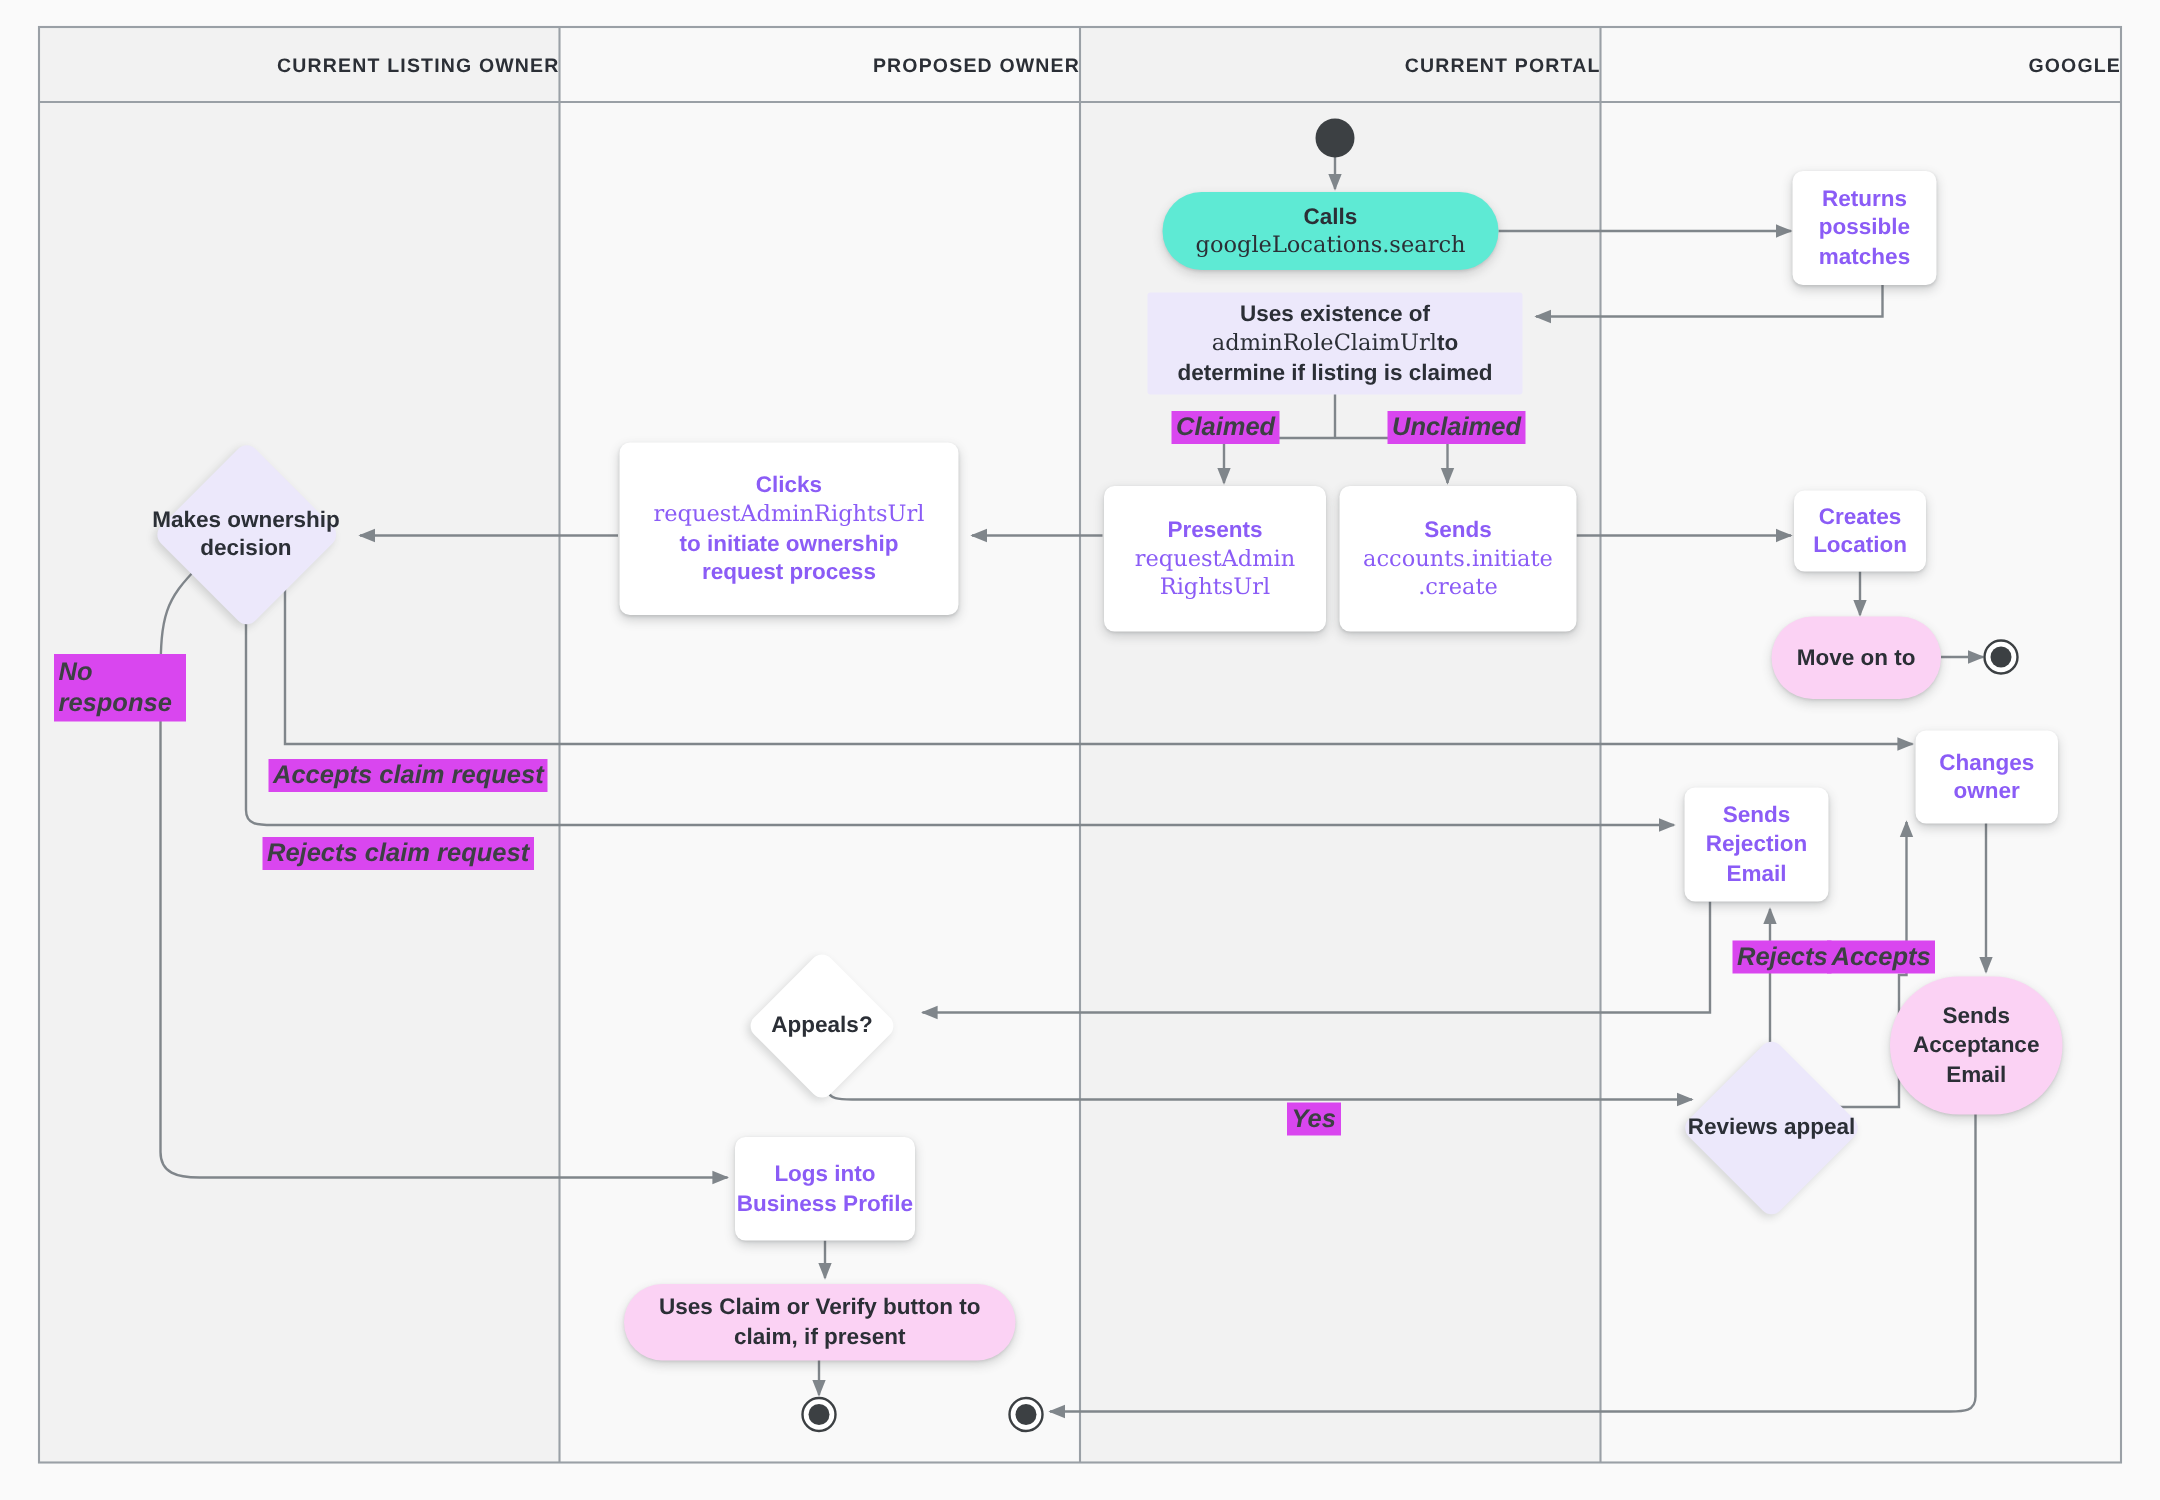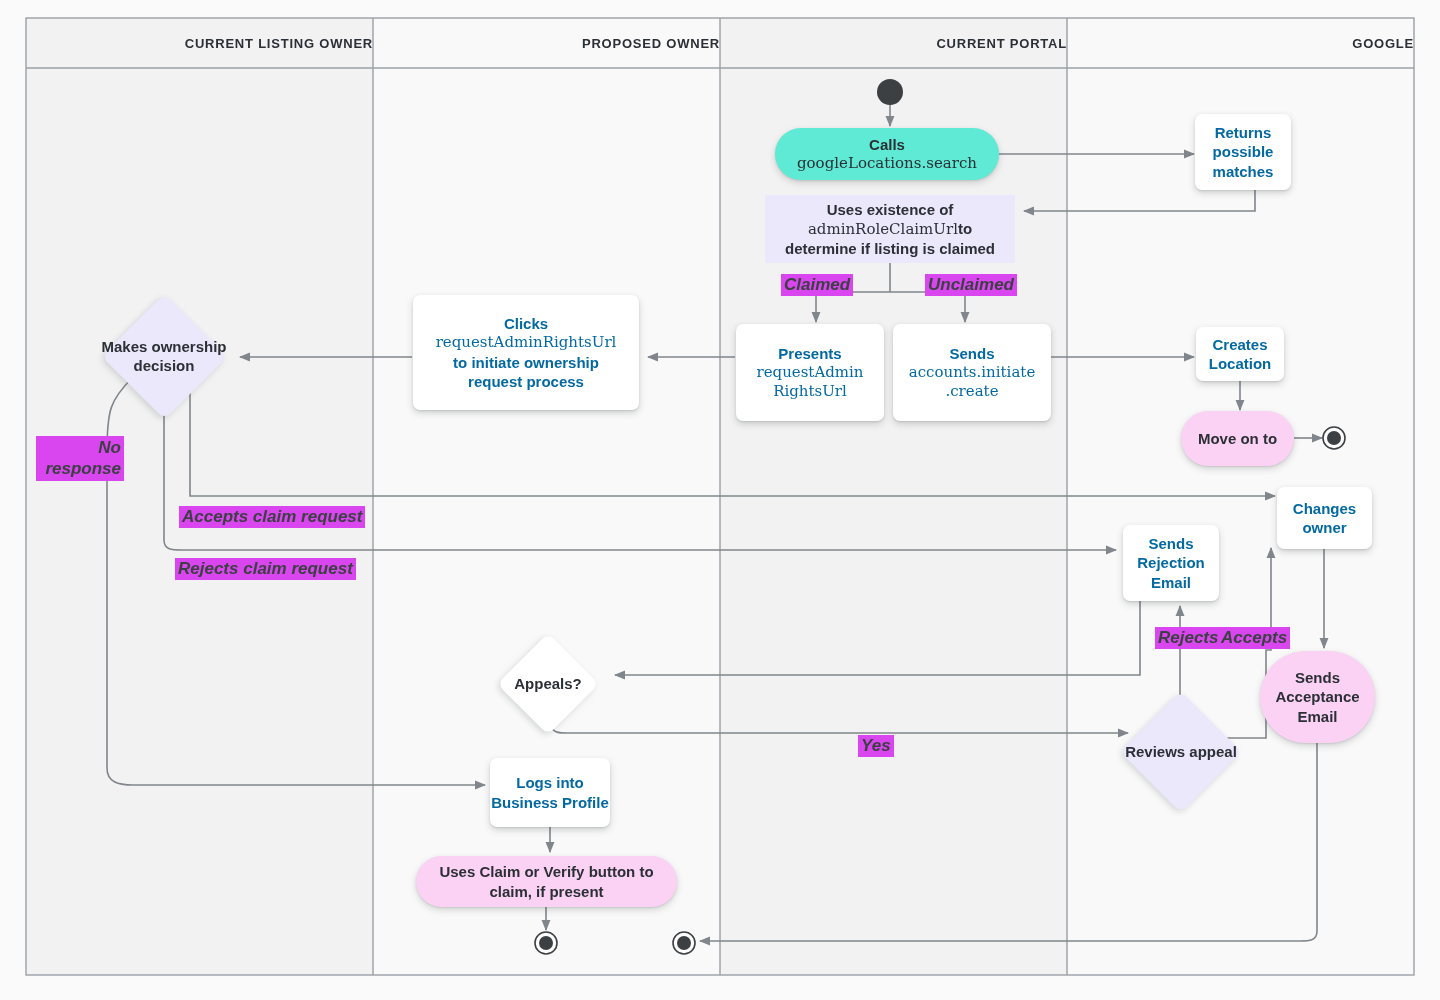--- a/index.html
+++ b/index.html
@@ -11,21 +11,21 @@
     position:relative;
   }
   #stage{position:absolute;left:0;top:0;width:1440px;height:1000px;}
   svg.layer{position:absolute;left:0;top:0;width:1440px;height:1000px;}
   .node{position:absolute;box-sizing:border-box;display:flex;align-items:center;justify-content:center;text-align:center;}
   .node .lbl{line-height:1.28;}
   
   .proc{
     background:#ffffff;border-radius:7px;
     box-shadow:0 3px 7px rgba(60,64,67,.22), 0 1px 2px rgba(60,64,67,.14);
-    color:#0369a1;font-weight:bold;font-size:15px;
+    color:#8b5cf6;font-weight:bold;font-size:15px;
   }
   
   .pill{border-radius:999px;box-shadow:0 3px 7px rgba(60,64,67,.20), 0 1px 2px rgba(60,64,67,.13);
     color:#2b2f36;font-weight:bold;font-size:15px;}
   .cyan{background:#5eead4;}
   .pink{background:#fbd2f4;}
   .lav-box{background:#ece8fb;color:#2b2f36;font-weight:bold;font-size:15px;border-radius:2px;}
   .mono{font-family:"DejaVu Serif", serif;font-weight:normal;}
   
   .dia{position:absolute;}
@@ -241,21 +241,21 @@
   </div>
 
   <div class="node pill pink" style="left:416px;top:856px;width:261px;height:51px;">
     <div class="lbl" style="padding:0 18px;">Uses Claim or Verify button to claim, if present</div>
   </div>
 
   <div class="elbl" style="left:781px;top:274px;">Claimed</div>
 
   <div class="elbl" style="left:925px;top:274px;">Unclaimed</div>
 
-  <div class="elbl multi" style="left:36px;top:436px;width:82px;text-align:right;">
+  <div class="elbl multi" style="left:36px;top:436px;width:82px;text-align:left;">
     <div>No</div>
     <div>response</div>
   </div>
 
   <div class="elbl" style="left:179px;top:506px;">Accepts claim request</div>
 
   <div class="elbl" style="left:175px;top:558px;">Rejects claim request</div>
 
   <div class="elbl" style="left:1155px;top:627px;">Rejects</div>
 

